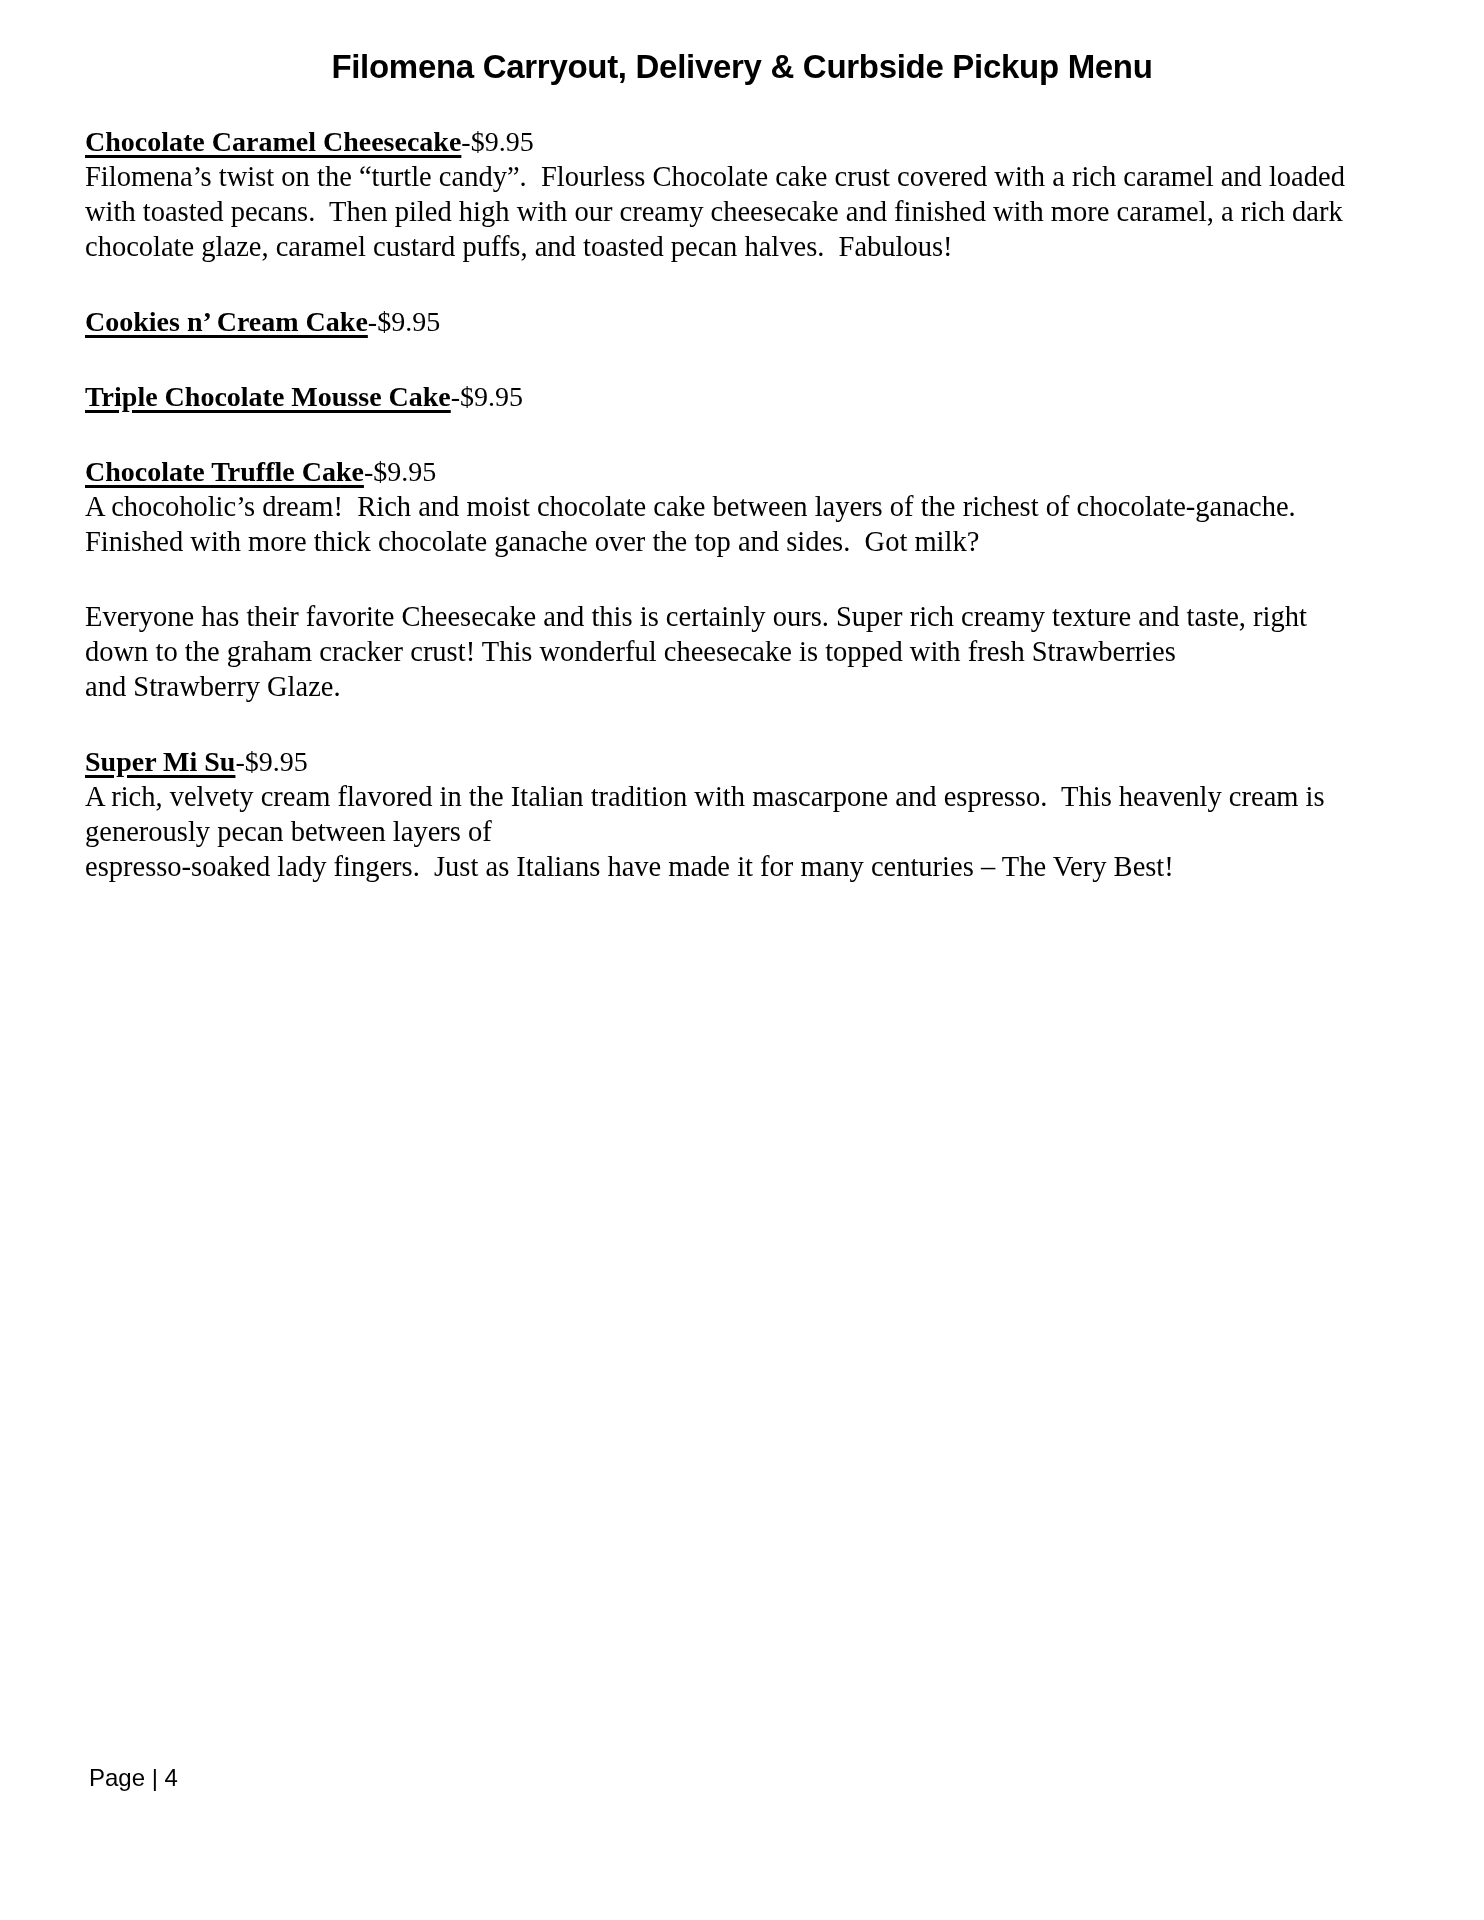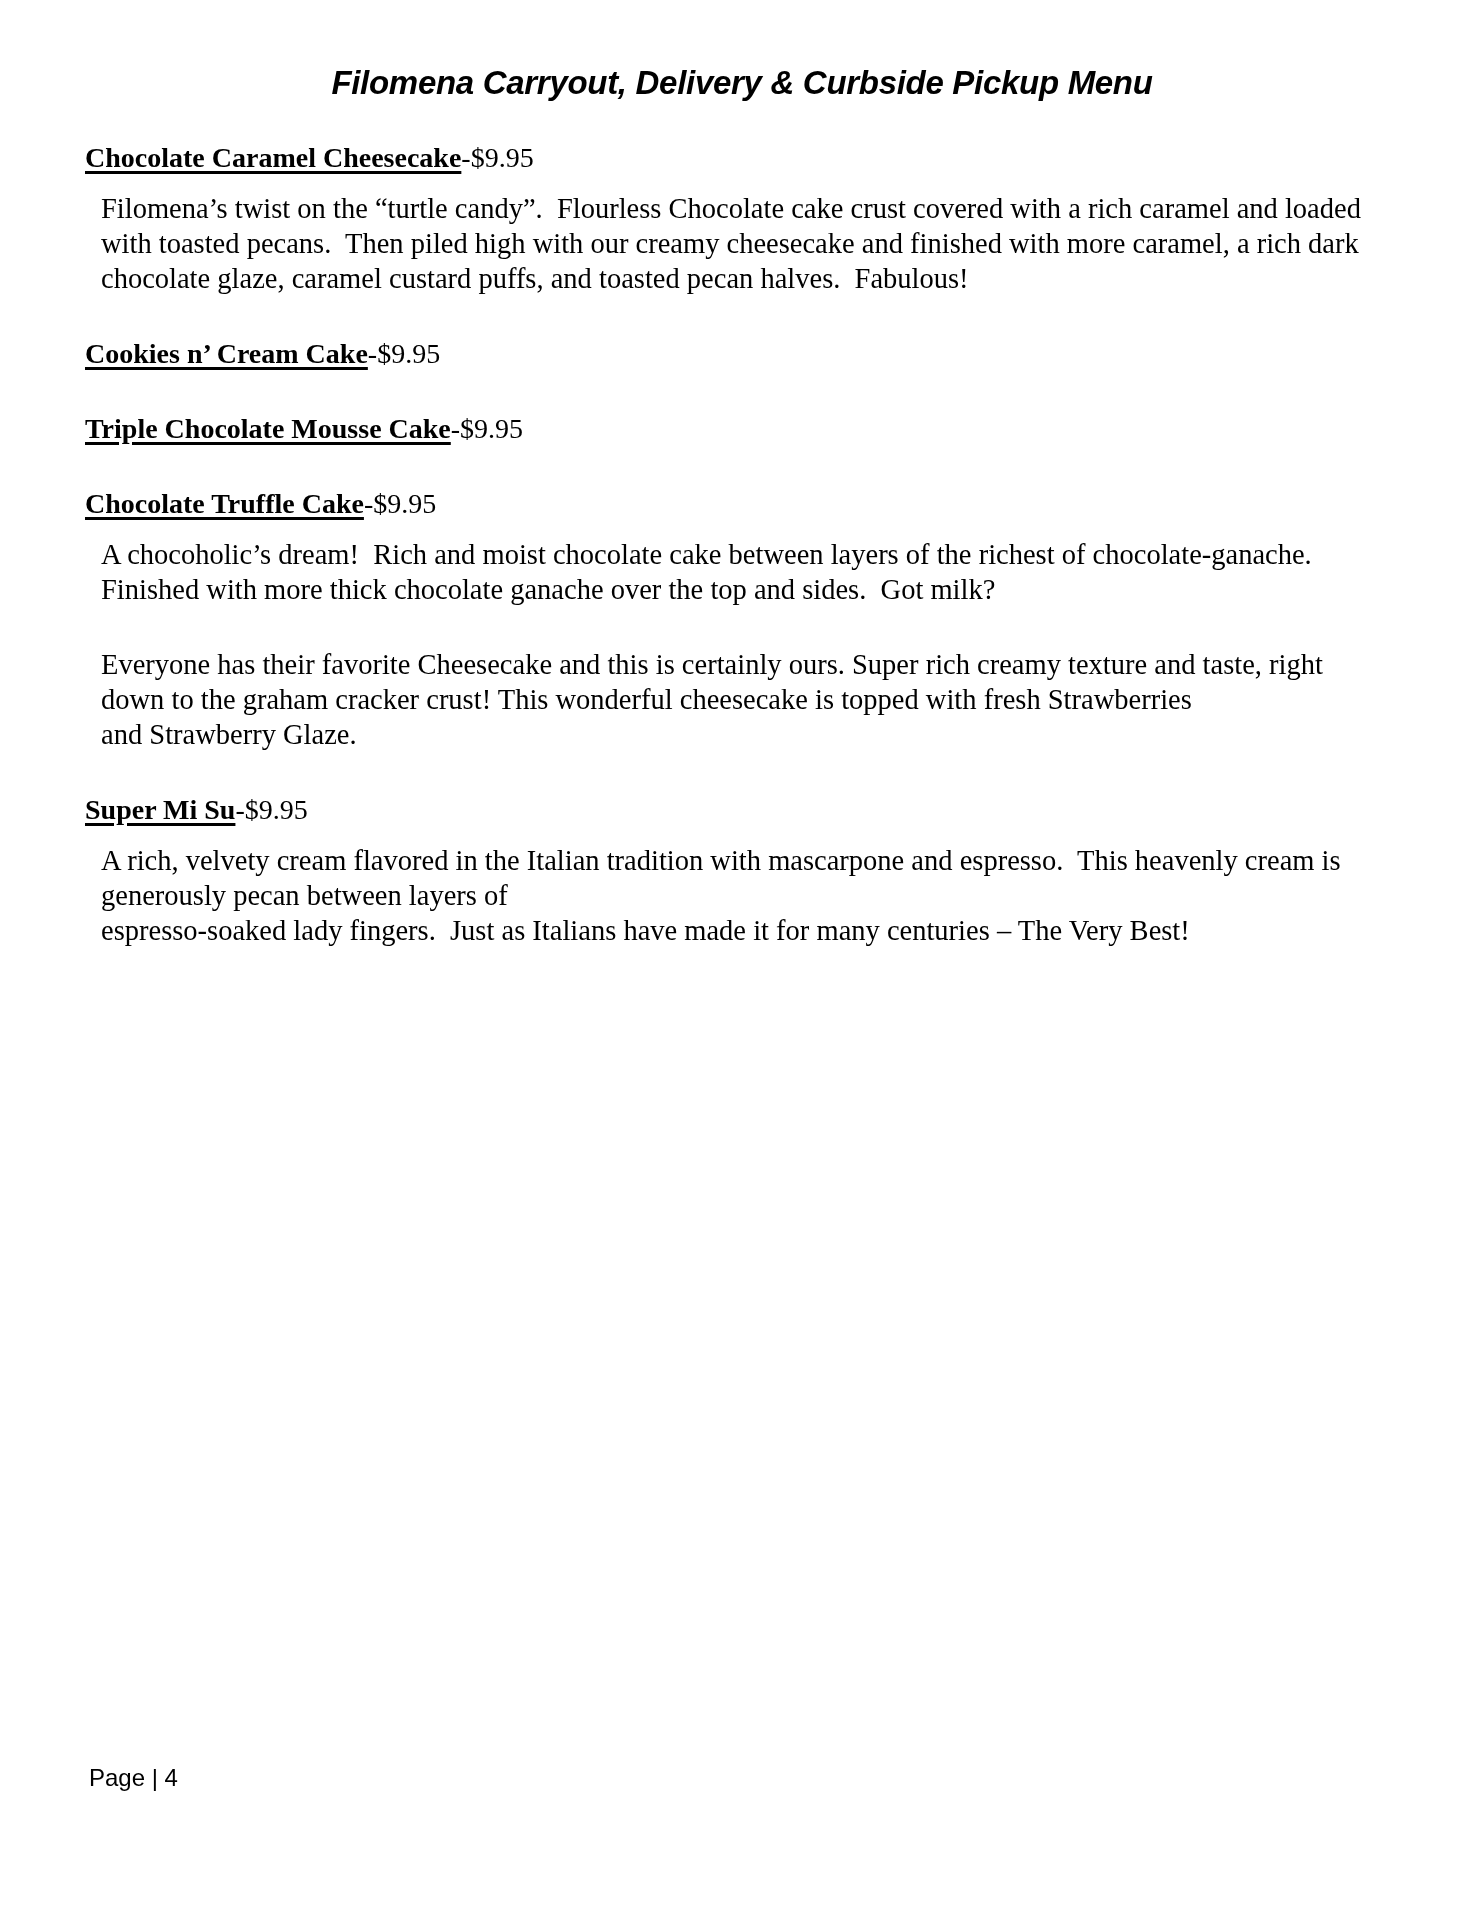--- a/index.html
+++ b/index.html
@@ -9,23 +9,22 @@
   body {
     width: 1484px;
     height: 1920px;
     background: #ffffff;
     color: #000000;
     font-family: "Liberation Serif", serif;
     position: relative;
     overflow: hidden;
   }
   .doc-header {
-    padding-top: 62px;
+    padding-top: 46px;
     text-align: center;
-    font-style: italic;
   }
   .doc-title {
     margin: 0;
     font-family: "Liberation Sans", sans-serif;
     font-weight: 700;
     font-size: 33px;
     line-height: 42px;
     letter-spacing: -0.3px;
   }
   .section-heading {
@@ -54,21 +53,21 @@
   .item-name {
     font-weight: 700;
     text-decoration: underline;
     text-decoration-thickness: 2.5px;
     text-underline-offset: 4px;
   }
   .item-price {
     font-weight: 400;
   }
   .item-description {
-    margin: 16px;
+    margin: 0;
     font-size: 28.5px;
     line-height: 35px;
     white-space: pre-wrap;
   }
   .page-footer {
     position: absolute;
     left: 89px;
     top: 1763px;
     font-family: "Liberation Sans", sans-serif;
     font-size: 24px;

